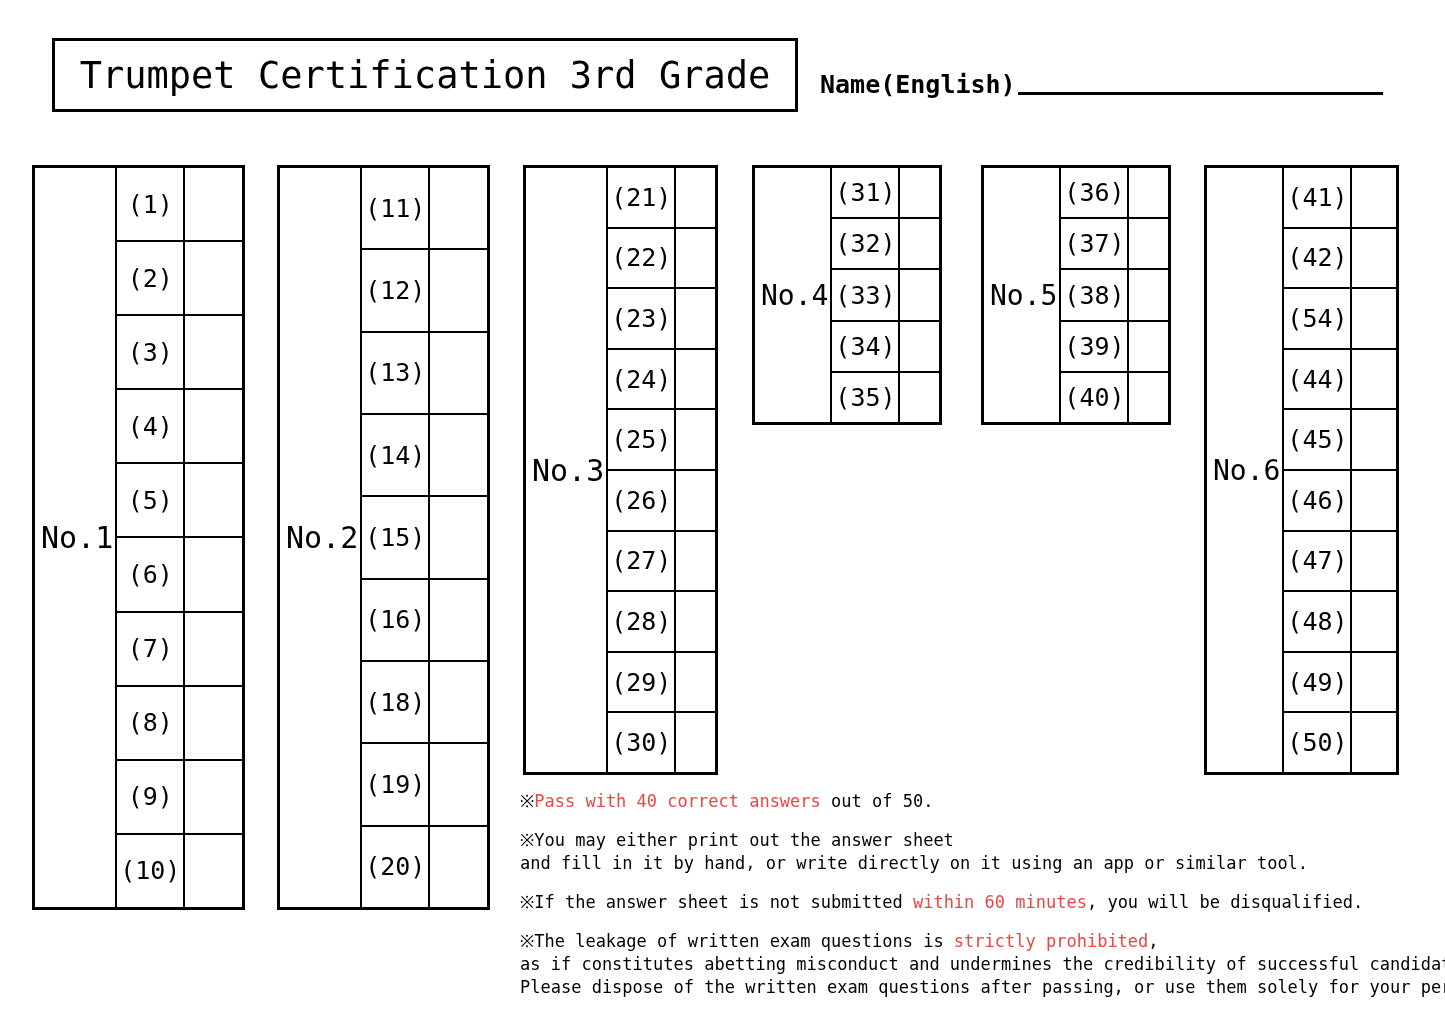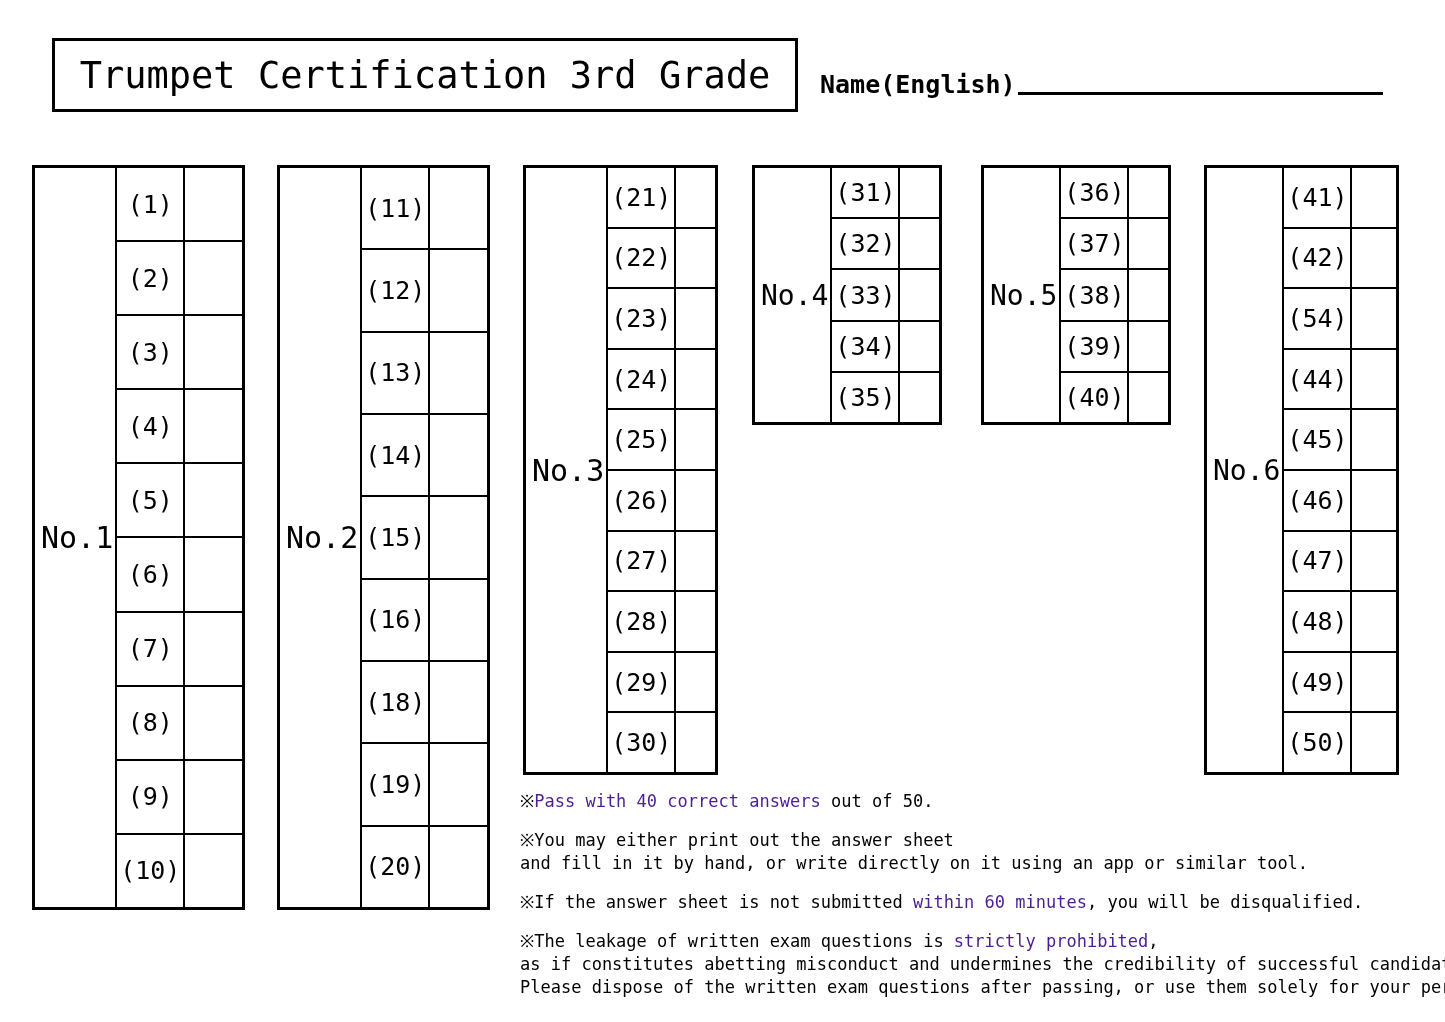--- a/index.html
+++ b/index.html
@@ -120,21 +120,21 @@
     width: 790px;
     font-size: 17px;
     line-height: 1.35;
   }
   .note {
     margin-bottom: 16px;
     white-space: nowrap;
   }
   .note:last-child { margin-bottom: 0; }
   .note .line { display: block; }
-  .red { color: #4c1d95; margin-top: 32px; }
+  .red { color: #ef4444; margin-top: 32px; }
 </style>
 </head>
 <body>
 
 <div id="title-box">
   <div id="title-text">Trumpet Certification 3rd Grade</div>
 </div>
 
 <div id="name-wrap">
   <div id="name-label">Name(English)</div>

